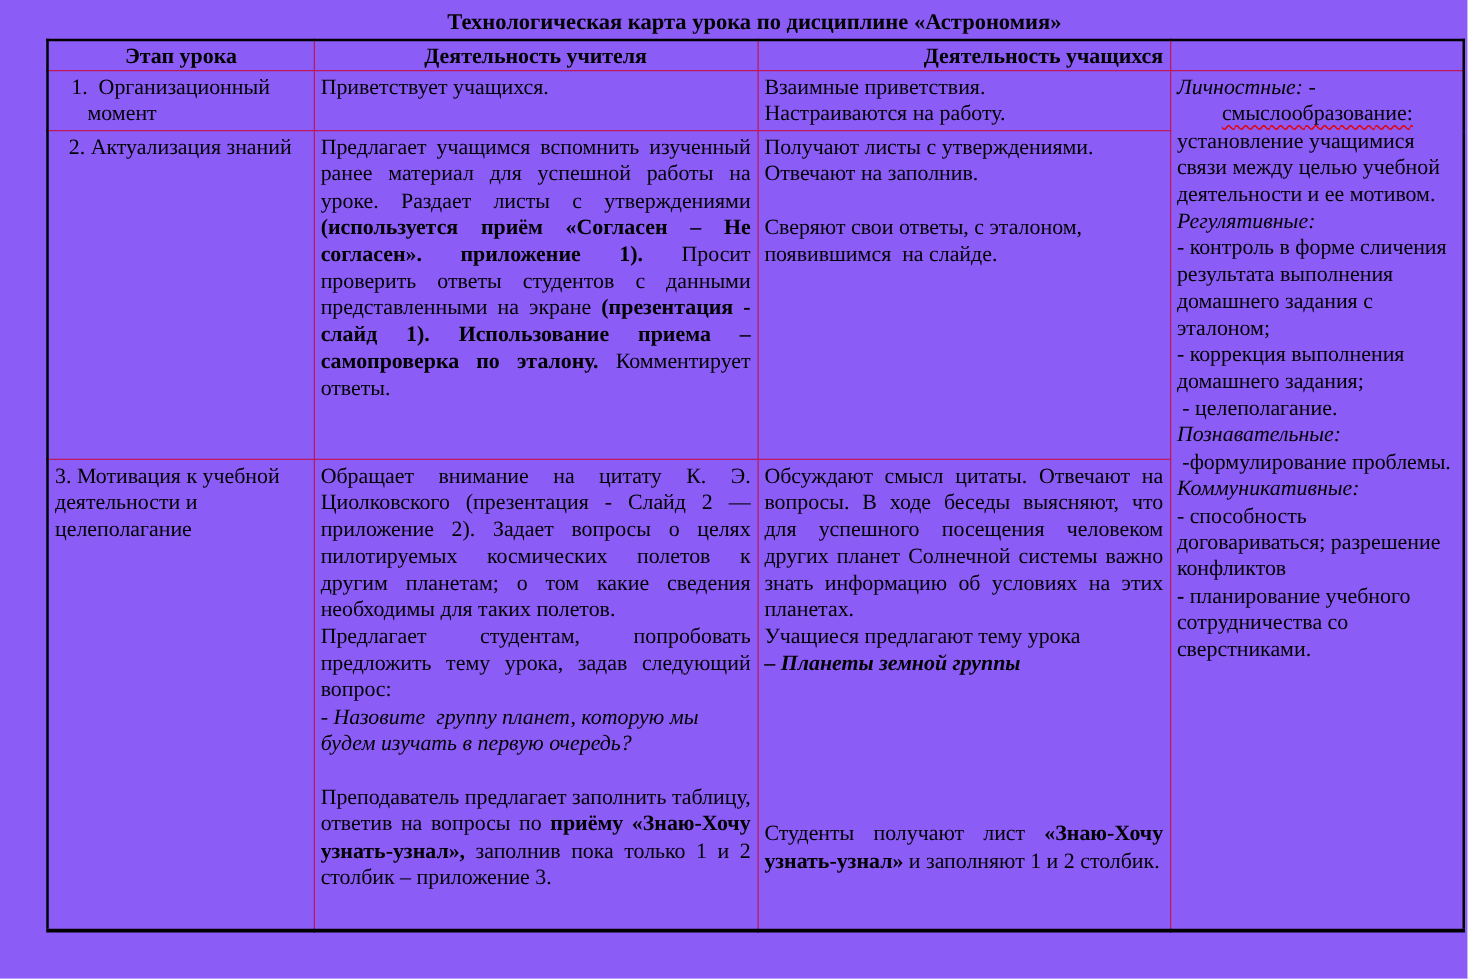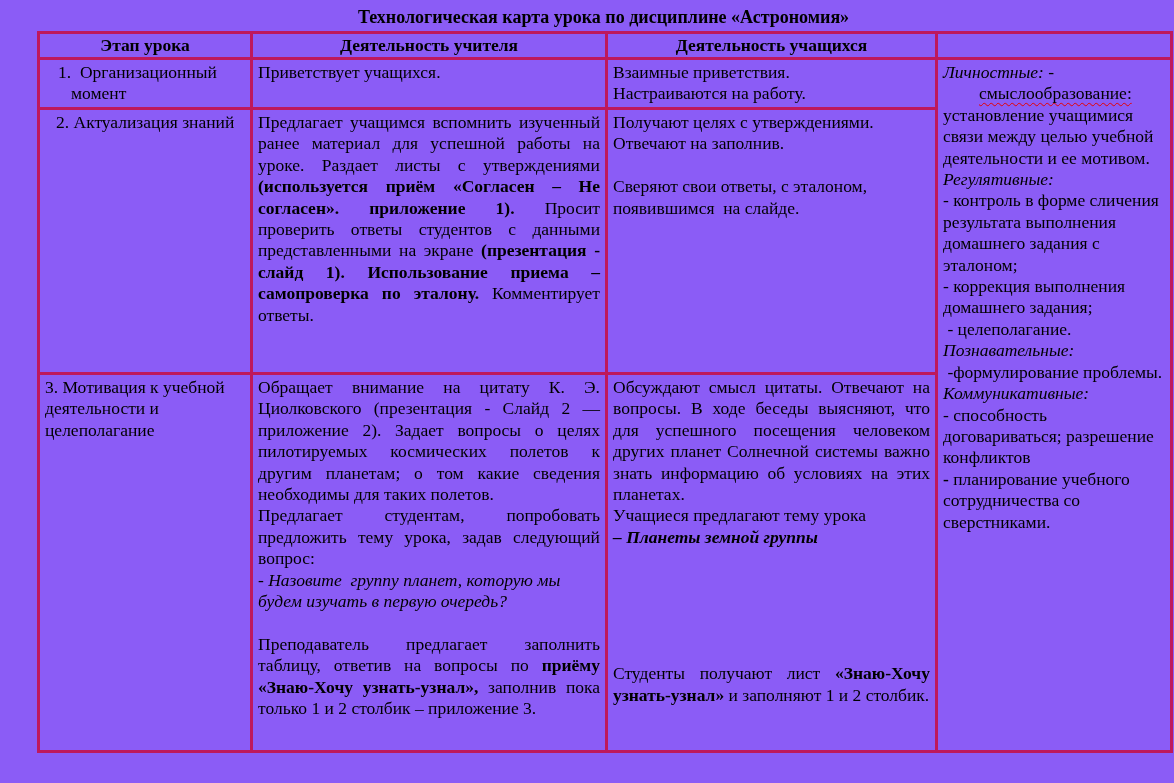--- a/index.html
+++ b/index.html
@@ -31,36 +31,36 @@
     table-layout:fixed;
     width:1133px;
     border:2px solid #000;
     border-bottom-width:3px;
   }
   table.lesson col.c1{width:213px;}
   table.lesson col.c2{width:355px;}
   table.lesson col.c3{width:330px;}
   table.lesson col.c4{width:235px;}
   table.lesson th, table.lesson td{
-    border:3px solid #be185d;
+    border:1px solid #be185d;
     vertical-align:top;
     padding:2px 5px;
     font-size:17.5px;
     line-height:21.4px;
   }
   table.lesson th{
     font-weight:bold;
     text-align:center;
     padding:1px 5px;
     height:21px;
     line-height:21px;
     white-space:nowrap;
     overflow:hidden;
   }
-  table.lesson th.left{text-align:center;margin-top:44px;}
+  table.lesson th.left{text-align:right;margin-top:44px;}
   tr.r1 td{height:43px;}
   tr.r2 td{height:258px;}
   tr.r3 td{height:371px;}
   .rich p{margin:0;padding:0;text-align:left;}
   .rich p.hang{padding-left:26px;text-indent:-13px;}
   .rich p.fi{text-indent:11px;}
   span.wavy{
     text-decoration-line:underline;
     text-decoration-style:wavy;
     text-decoration-color:#e60000;
@@ -130,21 +130,21 @@
                 <p class="fi"><span>2. Актуализация знаний</span></p>
               </div>
             </td>
           <td>
               <div class="rich">
                 <p style="text-align: justify;"><span>Предлагает учащимся вспомнить изученный ранее материал для успешной работы на уроке. Раздает листы с утверждениями </span><span style="font-weight: bold;">(используется приём «Согласен – Не согласен». приложение 1).</span><span> Просит проверить ответы студентов с данными представленными на экране </span><span style="font-weight: bold;">(презентация - слайд 1). Использование приема – самопроверка по эталону.</span><span> Комментирует ответы.</span></p>
               </div>
             </td>
           <td>
               <div class="rich">
-                <p><span>Получают целях с утверждениями.</span></p>
+                <p><span>Получают листы с утверждениями.</span></p>
                 <p><span>Отвечают на заполнив.</span></p>
                 <p>&nbsp;</p>
                 <p><span>Сверяют свои ответы, с эталоном, появившимся&nbsp; на слайде.</span></p>
               </div>
             </td>
         </tr>
         <tr class="r3">
           <td>
               <div class="rich">
                 <p><span>3. Мотивация к учебной деятельности и целеполагание</span></p>

